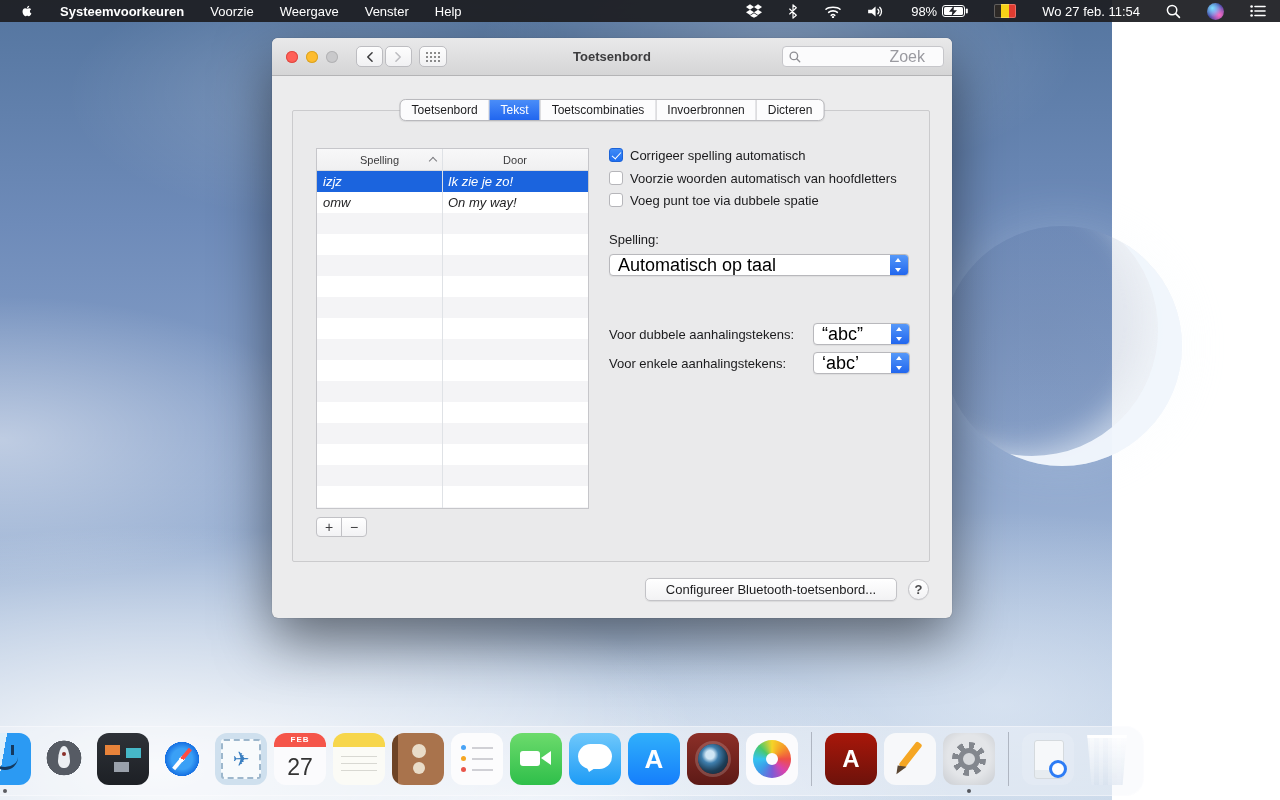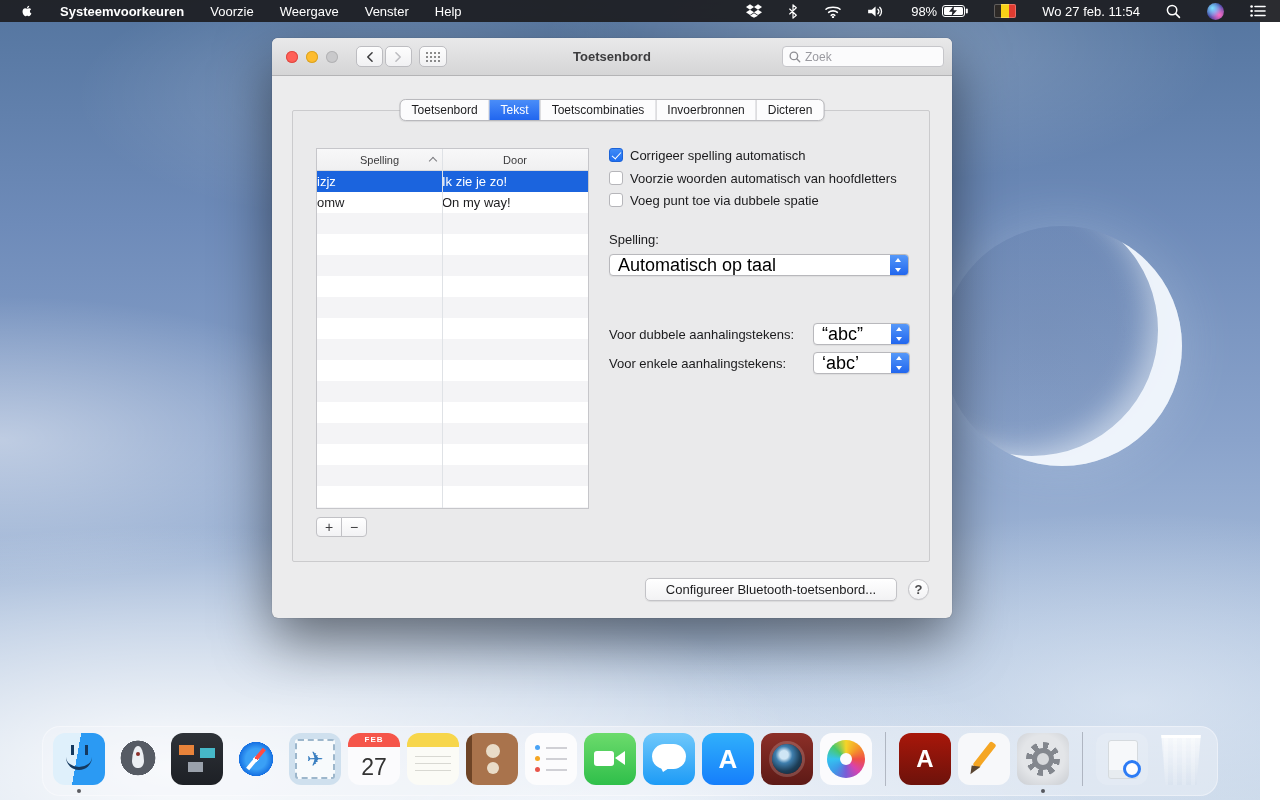--- a/index.html
+++ b/index.html
@@ -1,19 +1,19 @@
 <!DOCTYPE html>
 <html><head>
 <meta charset="utf-8">
 <style>
   * { margin:0; padding:0; box-sizing:border-box; }
   html,body { width:1280px; height:800px; overflow:hidden; font-family:"Liberation Sans","DejaVu Sans",sans-serif; }
 
   
-  .desktop { position:absolute; inset:0; width:1260px; height:800px;
+  .desktop { position:absolute; inset:0; width:1112px; height:800px;
     background:
       radial-gradient(90% 55% at 14% 96%, rgba(255,255,255,0.95), rgba(255,255,255,0) 55%),
       radial-gradient(70% 45% at 48% 104%, rgba(248,251,255,0.85), rgba(248,251,255,0) 55%),
       radial-gradient(60% 40% at 90% 88%, rgba(240,246,253,0.55), rgba(240,246,253,0) 60%),
       radial-gradient(50% 30% at 0% 55%, rgba(255,255,255,0.45), rgba(255,255,255,0) 60%),
       radial-gradient(45% 28% at 70% 6%, rgba(255,255,255,0.22), rgba(255,255,255,0) 60%),
       radial-gradient(40% 26% at 30% 12%, rgba(255,255,255,0.18), rgba(255,255,255,0) 60%),
       linear-gradient(180deg,#54759f 0%,#6e8bb9 28%,#8aa3cb 55%,#a9bedb 78%,#c3d3e6 100%);
   }
   .moon { position:absolute; left:942px; top:226px; width:240px; height:240px; border-radius:50%;
@@ -57,22 +57,22 @@
   .gridbtn { position:absolute; left:147px; top:8px; width:28px; height:21px; background:linear-gradient(#fdfdfd,#f1f1f3);
     border:1px solid #bdbdc1; border-radius:5px; display:flex; align-items:center; justify-content:center; }
   .griddots { width:2px; height:2px; background:#666; border-radius:50%; margin-left:-12px; margin-top:-8px;
     box-shadow:4px 0 0 #666,8px 0 0 #666,12px 0 0 #666,
                0 4px 0 #666,4px 4px 0 #666,8px 4px 0 #666,12px 4px 0 #666,
                0 8px 0 #666,4px 8px 0 #666,8px 8px 0 #666,12px 8px 0 #666; }
   .wtitle { position:absolute; left:0; right:0; top:0; line-height:38px; text-align:center;
     font-size:13px; font-weight:700; color:#3c3c3e; pointer-events:none; }
   .searchfield { position:absolute; right:8px; top:8px; width:162px; height:21px; background:#fbfbfc;
     border:1px solid #c6c6ca; border-radius:4px; display:flex; align-items:center; gap:4px; padding:0 6px; }
-  .searchfield input { border:none; outline:none; background:transparent; width:120px; font-size:12px; color:#3c3c3e;
-    font-family:"Liberation Sans","DejaVu Sans",sans-serif; }
+  .searchfield input { border:none; outline:none; background:transparent; width:120px; font-size:16px; color:#3c3c3e;
+    font-family:"Liberation Sans","DejaVu Sans",sans-serif;text-align:right; }
   .searchfield input::placeholder { color:#9a9aa0; }
 
   
   .tabs { position:absolute; left:50%; transform:translateX(-50%); top:61px; display:inline-flex;
     border:1px solid #b9b9bd; border-radius:6px; background:#fcfcfd; overflow:hidden; z-index:5;
     box-shadow:0 .5px 1px rgba(0,0,0,.08); }
   .tab { padding:3px 11px; font-size:12px; color:#1d1d1f; border-right:1px solid #c6c6ca; cursor:default; white-space:nowrap; }
   .tab:last-child { border-right:none; }
   .tab.selected { background:linear-gradient(#4a8df8,#2166ef); color:#fff; }
 
@@ -83,21 +83,21 @@
   
   .rtable { position:absolute; left:23px; top:37px; width:273px; height:361px; background:#fff;
     border:1px solid #c6c6ca; }
   .thead { position:absolute; left:0; right:0; top:0; height:22px; background:linear-gradient(#f8f8f9,#f0f0f1);
     border-bottom:1px solid #d9d9db; display:flex; }
   .th { font-size:11px; color:#3a3a3c; display:flex; align-items:center; justify-content:center; position:relative; }
   .th1 { width:125px; } .th2 { flex:1; }
   .sortasc { position:absolute; right:6px; top:9px; width:6px; height:6px;
     border-left:1.5px solid #7c7c80; border-top:1.5px solid #7c7c80; transform:rotate(45deg); }
   .trow { position:absolute; left:0; right:0; height:21px; display:flex; font-size:13px; color:#1d1d1f; }
-  .trow .td { line-height:21px; white-space:nowrap; overflow:hidden; }
+  .trow .td { line-height:21px; padding-left:6px; white-space:nowrap; overflow:hidden;font-style:italic; }
   .trow .td1 { width:125px; } .trow .td2 { flex:1; }
   .trow.r1 { top:22px; } .trow.r2 { top:43px; }
   .trow.selected { background:#1b64de; color:#fff; }
   .tfill { position:absolute; left:0; right:0; top:64px; bottom:0;
     background:repeating-linear-gradient(180deg,#f4f4f6 0 21px,#ffffff 21px 42px); }
   .colline { position:absolute; left:125px; top:0; bottom:0; width:1px; background:#dfe2e6; }
 
   
   .addremove { position:absolute; left:23px; top:406px; display:flex; }
   .arbtn { width:26px; height:20px; background:linear-gradient(#fff,#f2f2f4); border:1px solid #c1c1c5;

